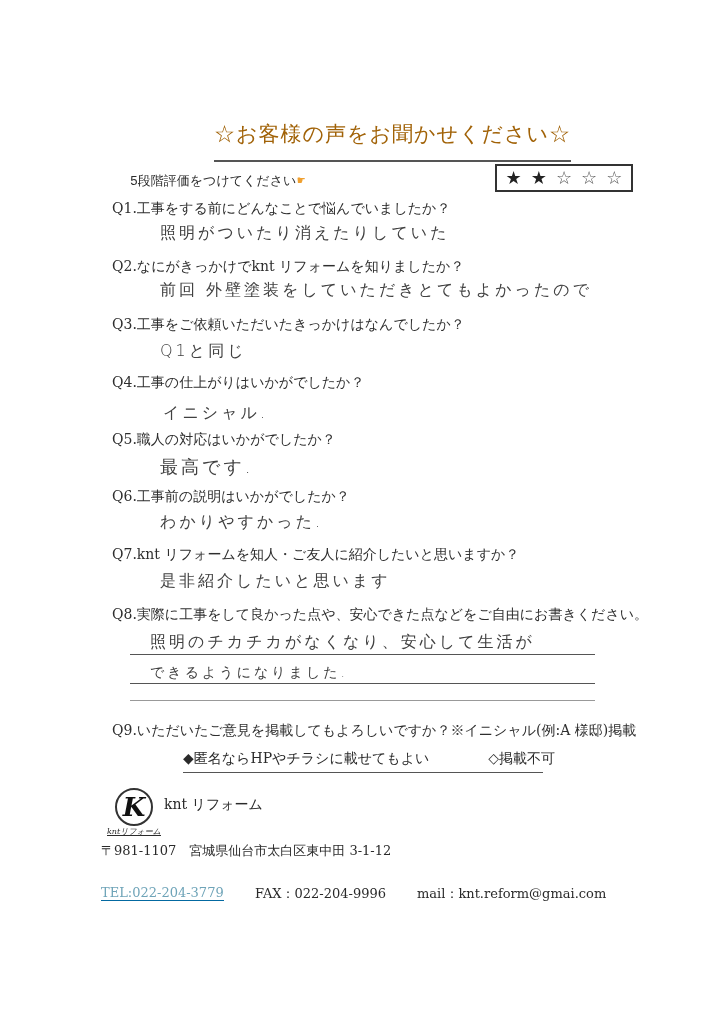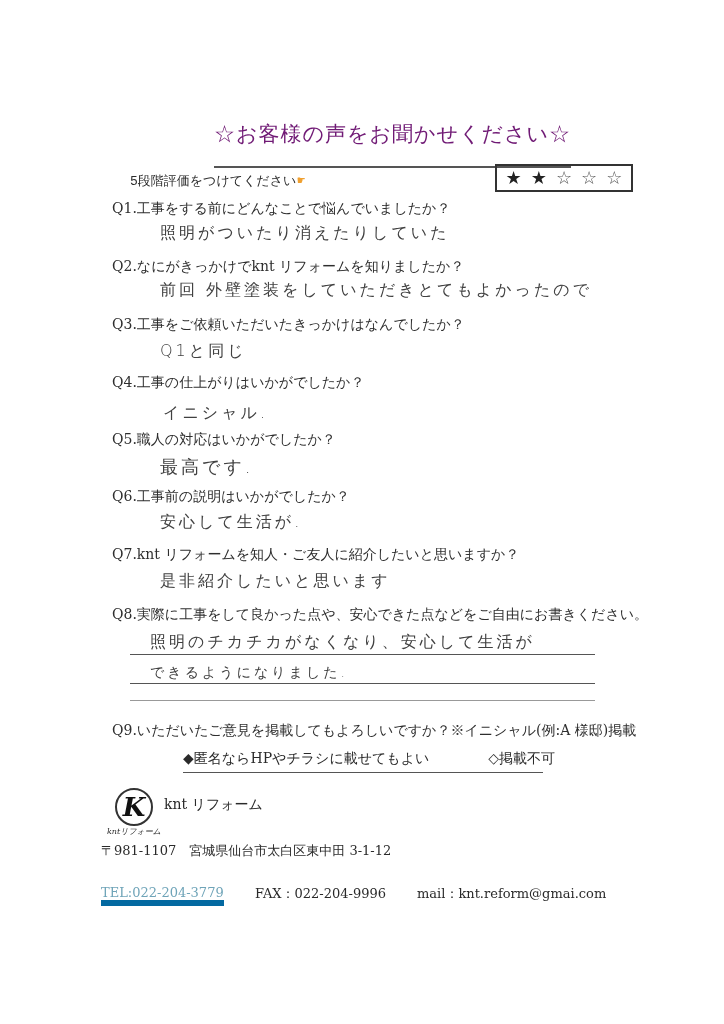--- a/index.html
+++ b/index.html
@@ -2,22 +2,22 @@
 <html><head>
 <meta charset="utf-8">
 <style>
   html, body { margin:0; padding:0; }
   body {
     width:724px; height:1024px; background:#ffffff; position:relative; overflow:hidden;
     font-family: "DejaVu Serif", "Liberation Serif", serif; color:#2a2a2a;
   }
   .abs { position:absolute; }
   .title {
-    left:214px; top:120px; font-size:21px; color:#701a75; letter-spacing:1px;
-    border-bottom:2px solid #555; padding-bottom:18px; white-space:nowrap;
+    left:214px; top:120px; font-size:21px; color:#a16207; letter-spacing:1px;
+    border-bottom:2px solid #555; padding-bottom:12px; white-space:nowrap;
   }
   .rating-row { left:130px; top:172px; font-size:13px; white-space:nowrap; display:flex; align-items:center;font-family:Liberation Mono, monospace; }
   .hand { color:#f0a030; font-size:13px; margin:0 1px; }
   .star-box {
     left:495px; top:164px; width:138px; height:28px; border:2px solid #333;
     display:flex; align-items:center; justify-content:space-around; padding:0 4px; box-sizing:border-box;
   }
   .star { font-size:18px; line-height:1; color:#222; }
   .star.empty { color:#555; }
   .q { left:112px; font-size:14px; white-space:nowrap; color:#2e2e2e; }
@@ -27,24 +27,24 @@
   }
   .rule { left:130px; width:465px; height:0; border-top:1px solid #555; }
   .opts { left:183px; top:750px; font-size:14px; white-space:nowrap; border-bottom:1.5px solid #555; padding-bottom:4px; width:360px; }
   .opts .gap { display:inline-block; width:50px; }
   .logo-circle {
     left:115px; top:788px; width:34px; height:34px; border:2px solid #333; border-radius:50%;
     display:flex; align-items:center; justify-content:center; font-size:26px; font-weight:bold; font-style:italic;
     font-family:"DejaVu Serif", serif; color:#111;
   }
   .logo-name { left:164px; top:796px; font-size:14px; }
-  .logo-sub { left:107px; top:826px; font-size:8px; font-style:italic; }
+  .logo-sub { left:107px; top:826px; font-size:8px; font-style:italic;text-decoration:underline; }
   .addr { left:101px; top:842px; font-size:13px; white-space:nowrap; }
   .contact { top:885px; font-size:13px; white-space:nowrap; }
-  .tel { left:101px; color:#6fa4b8; border-bottom:6px solid #0369a1; }
+  .tel { left:101px; color:#6fa4b8; border-bottom:1px solid #0369a1; }
   .fax { left:255px; }
   .mail { left:417px; }
 </style>
 </head>
 <body>
 
 <div class="abs title">☆お客様の声をお聞かせください☆</div>
 
 <div class="abs rating-row">
   <span>5段階評価をつけてください</span>
@@ -68,21 +68,21 @@
 <div class="abs q" style="top:316px">Q3.工事をご依頼いただいたきっかけはなんでしたか？</div>
 <div class="abs a" style="left:160px;top:341px">Q1と同じ</div>
 
 <div class="abs q" style="top:374px">Q4.工事の仕上がりはいかがでしたか？</div>
 <div class="abs a" style="left:163px;top:403px">イニシャル.</div>
 
 <div class="abs q" style="top:431px">Q5.職人の対応はいかがでしたか？</div>
 <div class="abs a" style="left:160px;top:455px;font-size:18px">最高です.</div>
 
 <div class="abs q" style="top:488px">Q6.工事前の説明はいかがでしたか？</div>
-<div class="abs a" style="left:160px;top:512px">安心して生活が.</div>
+<div class="abs a" style="left:160px;top:512px">わかりやすかった.</div>
 
 <div class="abs q" style="top:546px">Q7.knt リフォームを知人・ご友人に紹介したいと思いますか？</div>
 <div class="abs a" style="left:160px;top:571px">是非紹介したいと思います</div>
 
 <div class="abs q" style="top:606px">Q8.実際に工事をして良かった点や、安心できた点などをご自由にお書きください。</div>
 <div class="abs a" style="left:150px;top:632px">照明のチカチカがなくなり、安心して生活が</div>
 <div class="abs rule" style="top:654px"></div>
 <div class="abs a" style="left:150px;top:664px;font-size:14px">できるようになりました.</div>
 <div class="abs rule" style="top:683px"></div>
 <div class="abs rule" style="top:700px;border-top-color:#999"></div>

